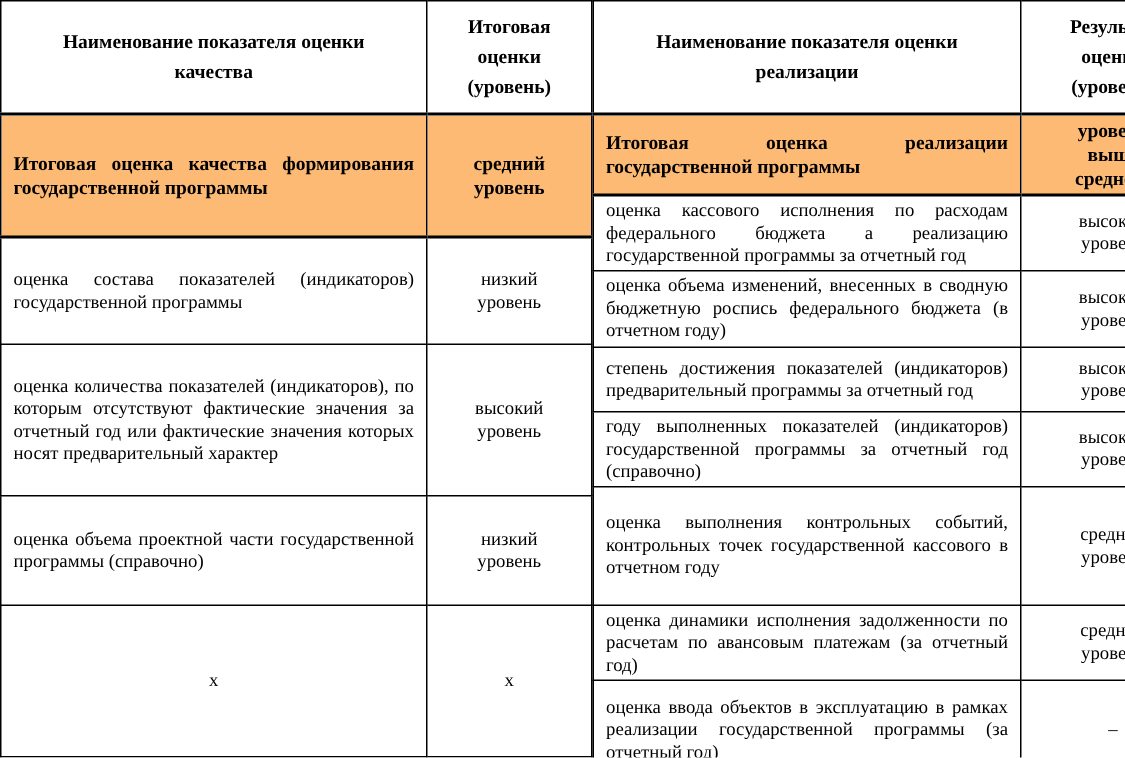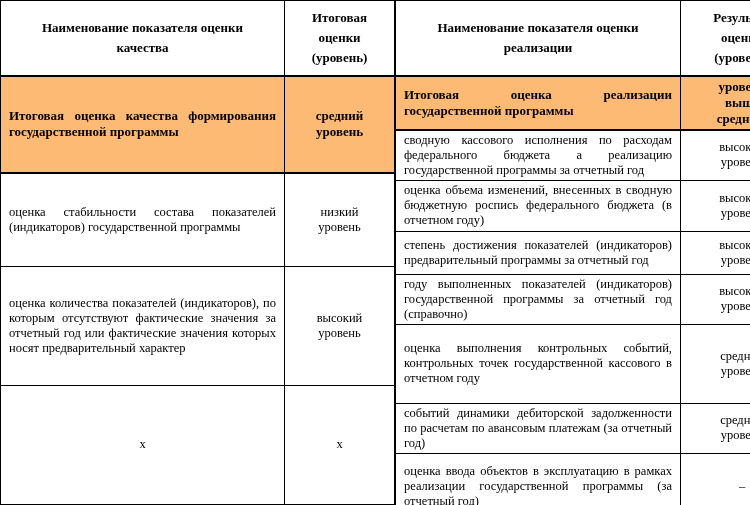--- a/index.html
+++ b/index.html
@@ -88,28 +88,33 @@
 оценки
 (уровень)</th>
       </tr>
     </thead>
     <tbody>
       <tr class="summary">
         <td class="name">Итоговая оценка качества формирования государственной программы</td>
         <td class="result">средний
 уровень</td>
       </tr>
-      <tr class="rA3">
-        <td class="name">оценка стабильности состава показателей (индикаторов) государственной программы</td>
+      <tr class="rA2">
+        <td class="name">оценка состава показателей (индикаторов) государственной программы</td>
         <td class="result">низкий
 уровень</td>
       </tr>
       <tr class="rA5">
         <td class="name">оценка количества показателей (индикаторов), по которым отсутствуют фактические значения за отчетный год или фактические значения которых носят предварительный характер</td>
         <td class="result">высокий
+уровень</td>
+      </tr>
+      <tr class="rA6">
+        <td class="name">оценка объема проектной части государственной программы (справочно)</td>
+        <td class="result">низкий
 уровень</td>
       </tr>
       <tr class="rA7">
         <td class="center">х</td>
         <td class="result">х</td>
       </tr>
     </tbody>
   </table>
 
   <table class="t-right">
@@ -123,21 +128,21 @@
       </tr>
     </thead>
     <tbody>
       <tr class="summary">
         <td class="name">Итоговая оценка реализации государственной программы</td>
         <td class="result">уровень
 выше
 среднего</td>
       </tr>
       <tr class="rB2">
-        <td class="name">сводную кассового исполнения по расходам федерального бюджета а реализацию государственной программы за отчетный год</td>
+        <td class="name">оценка кассового исполнения по расходам федерального бюджета а реализацию государственной программы за отчетный год</td>
         <td class="result">высокий
 уровень</td>
       </tr>
       <tr class="rB3">
         <td class="name">оценка объема изменений, внесенных в сводную бюджетную роспись федерального бюджета (в отчетном году)</td>
         <td class="result">высокий
 уровень</td>
       </tr>
       <tr class="rB4">
         <td class="name">степень достижения показателей (индикаторов) предварительный программы за отчетный год</td>
@@ -148,21 +153,21 @@
         <td class="name">году выполненных показателей (индикаторов) государственной программы за отчетный год (справочно)</td>
         <td class="result">высокий
 уровень</td>
       </tr>
       <tr class="rB6">
         <td class="name">оценка выполнения контрольных событий, контрольных точек государственной кассового в отчетном году</td>
         <td class="result">средний
 уровень</td>
       </tr>
       <tr class="rB7">
-        <td class="name">событий динамики дебиторской задолженности по расчетам по авансовым платежам (за отчетный год)</td>
+        <td class="name">оценка динамики исполнения задолженности по расчетам по авансовым платежам (за отчетный год)</td>
         <td class="result">средний
 уровень</td>
       </tr>
       <tr class="rB8">
         <td class="name">оценка ввода объектов в эксплуатацию в рамках реализации государственной программы (за отчетный год)</td>
         <td class="result">–</td>
       </tr>
     </tbody>
   </table>
 

